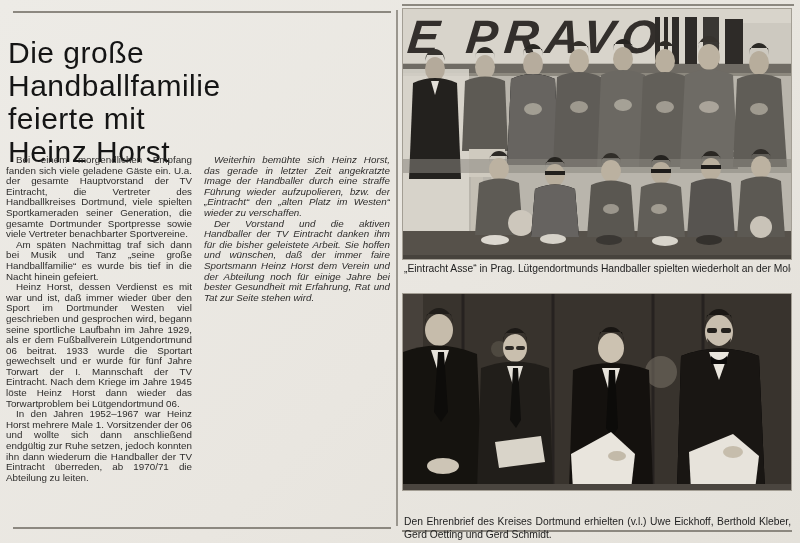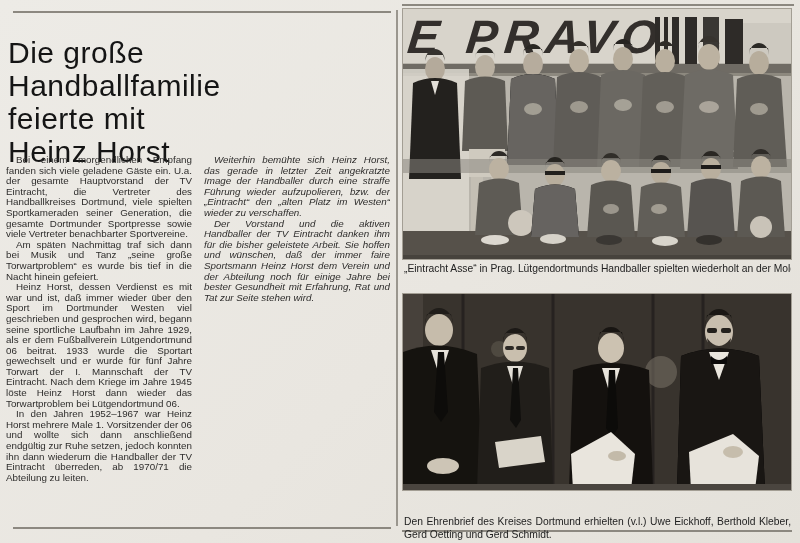--- a/index.html
+++ b/index.html
@@ -49,21 +49,21 @@
   <div class="rule" style="left:13px;top:527px;width:378px;"></div>
   <div class="rule" style="left:402px;top:530px;width:390px;"></div>
 
   <h1 class="headline">Die große
 Handballfamilie
 feierte mit
 Heinz Horst</h1>
 
   <div class="col col1">
     <p>Bei einem morgendlichen Empfang fanden sich viele geladene Gäste ein. U.a. der gesamte Hauptvorstand der TV Eintracht, die Vertreter des Handballkreises Dortmund, viele spielten Sportkameraden seiner Generation, die gesamte Dortmunder Sportpresse sowie viele Vertreter benachbarter Sportvereine.</p>
-    <p>Am späten Nachmittag traf sich dann bei Musik und Tanz „seine große Torwartproblem“ es wurde bis tief in die Nacht hinein gefeiert.</p>
+    <p>Am späten Nachmittag traf sich dann bei Musik und Tanz „seine große Handballfamilie“ es wurde bis tief in die Nacht hinein gefeiert.</p>
     <p>Heinz Horst, dessen Verdienst es mit war und ist, daß immer wieder über den Sport im Dortmunder Westen viel geschrieben und gesprochen wird, begann seine sportliche Laufbahn im Jahre 1929, als er dem Fußballverein Lütgendortmund 06 beitrat. 1933 wurde die Sportart gewechselt und er wurde für fünf Jahre Torwart der I. Mannschaft der TV Eintracht. Nach dem Kriege im Jahre 1945 löste Heinz Horst dann wieder das Torwartproblem bei Lütgendortmund 06.</p>
     <p>In den Jahren 1952–1967 war Heinz Horst mehrere Male 1. Vorsitzender der 06 und wollte sich dann anschließend endgültig zur Ruhe setzen, jedoch konnten ihn dann wiederum die Handballer der TV Eintracht überreden, ab 1970/71 die Abteilung zu leiten.</p>
 
   </div>
   <div class="col col2">
     <p>Weiterhin bemühte sich Heinz Horst, das gerade in letzter Zeit angekratzte Image der Handballer durch eine straffe Führung wieder aufzupolieren, bzw. der „Eintracht“ den „alten Platz im Westen“ wieder zu verschaffen.</p>
     <p>Der Vorstand und die aktiven Handballer der TV Eintracht danken ihm für die bisher geleistete Arbeit. Sie hoffen und wünschen, daß der immer faire Sportsmann Heinz Horst dem Verein und der Abteilung noch für einige Jahre bei bester Gesundheit mit Erfahrung, Rat und Tat zur Seite stehen wird.</p>
   </div>
 
   <div class="photo" style="top:9px;height:250px;">

